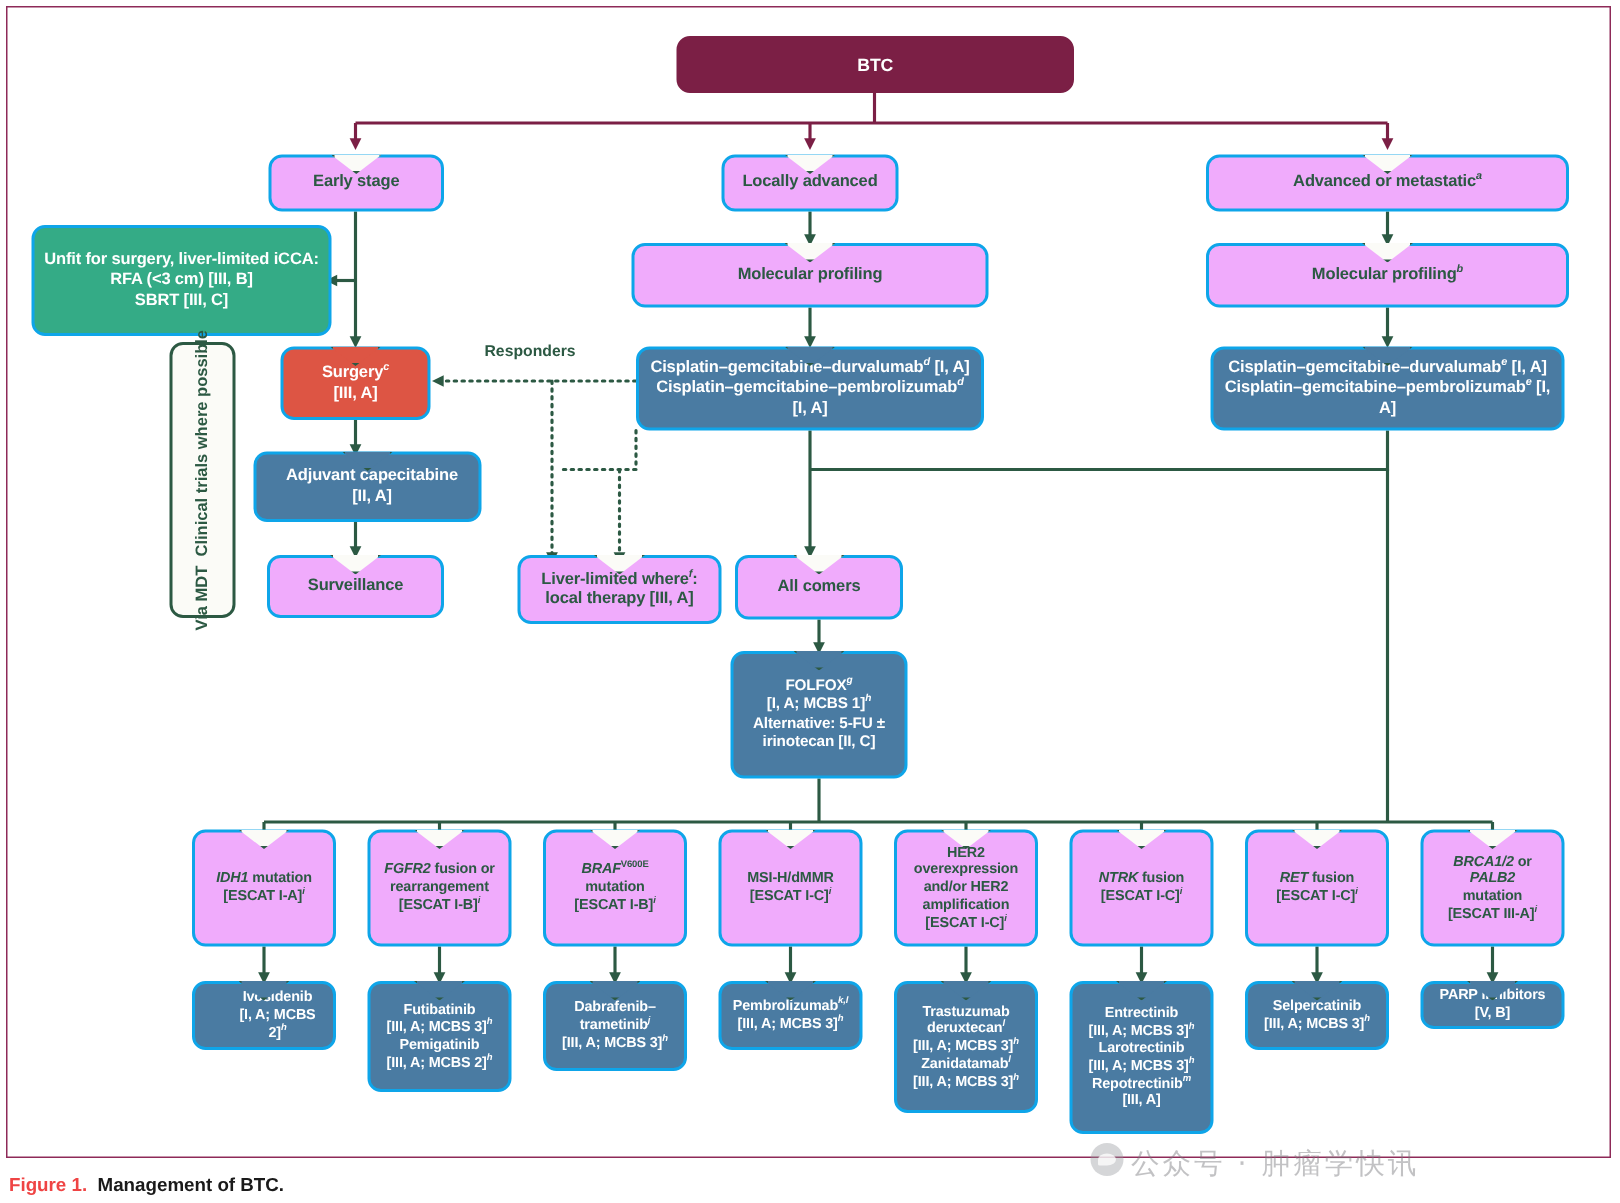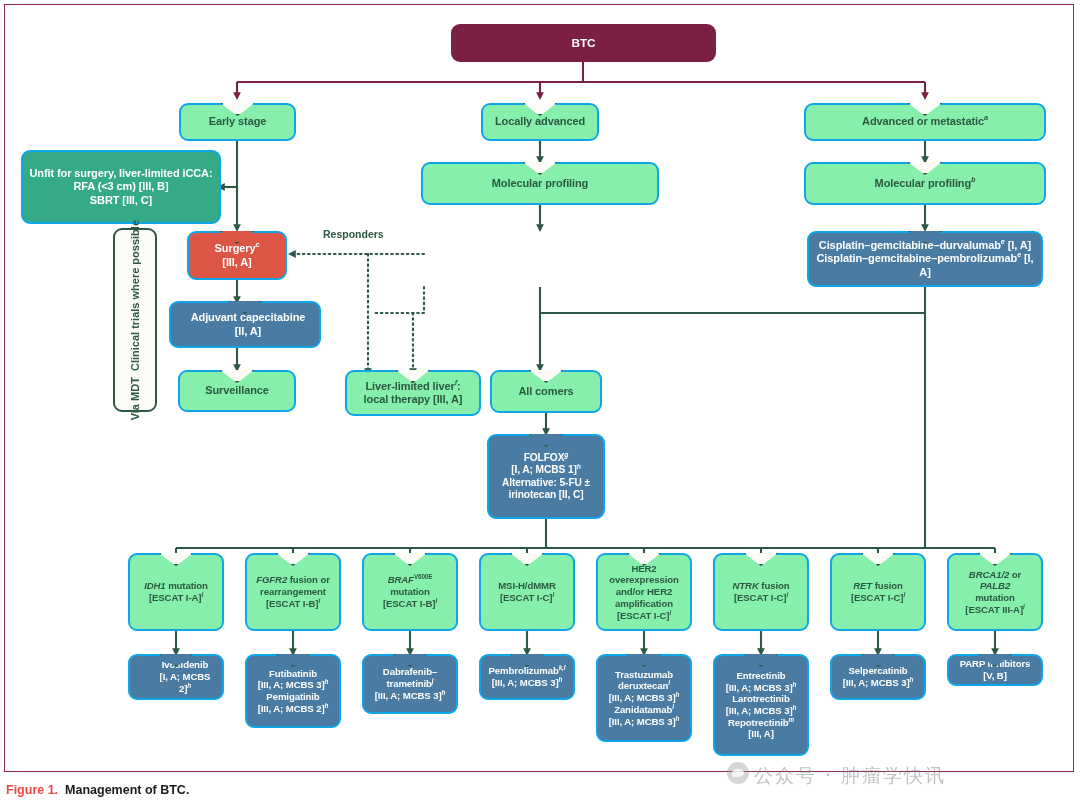--- a/index.html
+++ b/index.html
@@ -42,21 +42,21 @@
     background: inherit;
     border-left: 2px solid #2c5943;
     border-right: 2px solid #2c5943;
     border-bottom: 2px solid #2c5943;
     border-radius: 0 0 4px 4px;
     clip-path: polygon(0 0, 100% 0, 50% 100%);
   }
 
   
   .n-maroon { background: #7b1f45; border-color: #7b1f45; color:#ffffff; }
-  .n-white  { background: #86efac; color: #2c5943; }
+  .n-white  { background: #f0abfc; color: #2c5943; }
   .n-green  { background: #34ab86; color: #ffffff; }
   .n-red    { background: #dd5544; color: #ffffff; }
   .n-blue   { background: #4a7ba2; color: #ffffff; }
 
   .n-white.notch::before { background: #fbfbf7; }
   .n-red.notch::before   { background: #dd5544; }
   .n-blue.notch::before  { background: #4a7ba2; }
 
   
   .fs11 { font-size: 11px; }
@@ -232,28 +232,34 @@
   <div class="vert" style="left:113px; top:228px; width:44px; height:184px;">
     <div class="inner">
       <span>Via MDT</span>&nbsp;&nbsp;<span>Clinical trials where possible</span>
     </div>
   </div>
 
   <div class="node n-white notch fs11" style="left:421px; top:162px; width:238px; height:43px;">
     <span class="txt">Molecular profiling</span>
   </div>
 
+  <div class="node n-blue notch fs11" style="left:424px; top:231px; width:232px; height:56px;">
+    <span class="txt">
+      <span>Cisplatin–gemcitabine–durvalumab</span><sup>d</sup><span> [I, A]</span><br>
+      <span>Cisplatin–gemcitabine–pembrolizumab</span><sup>d</sup><span> [I, A]</span>
+    </span>
+  </div>
 
   <div class="plain-label" style="left:323px; top:228px;">
     <span>Responders</span>
   </div>
 
   <div class="node n-white notch fs11" style="left:345px; top:370px; width:136px; height:46px;">
     <span class="txt">
-      <span>Liver-limited liver</span><sup>f</sup><span>:</span><br>
+      <span>Liver-limited where</span><sup>f</sup><span>:</span><br>
       <span>local therapy [III, A]</span>
     </span>
   </div>
 
   <div class="node n-white notch fs11" style="left:804px; top:162px; width:242px; height:43px;">
     <span class="txt"><span>Molecular profiling</span><sup>b</sup></span>
   </div>
 
   <div class="node n-blue notch fs11" style="left:807px; top:231px; width:236px; height:56px;">
     <span class="txt">

